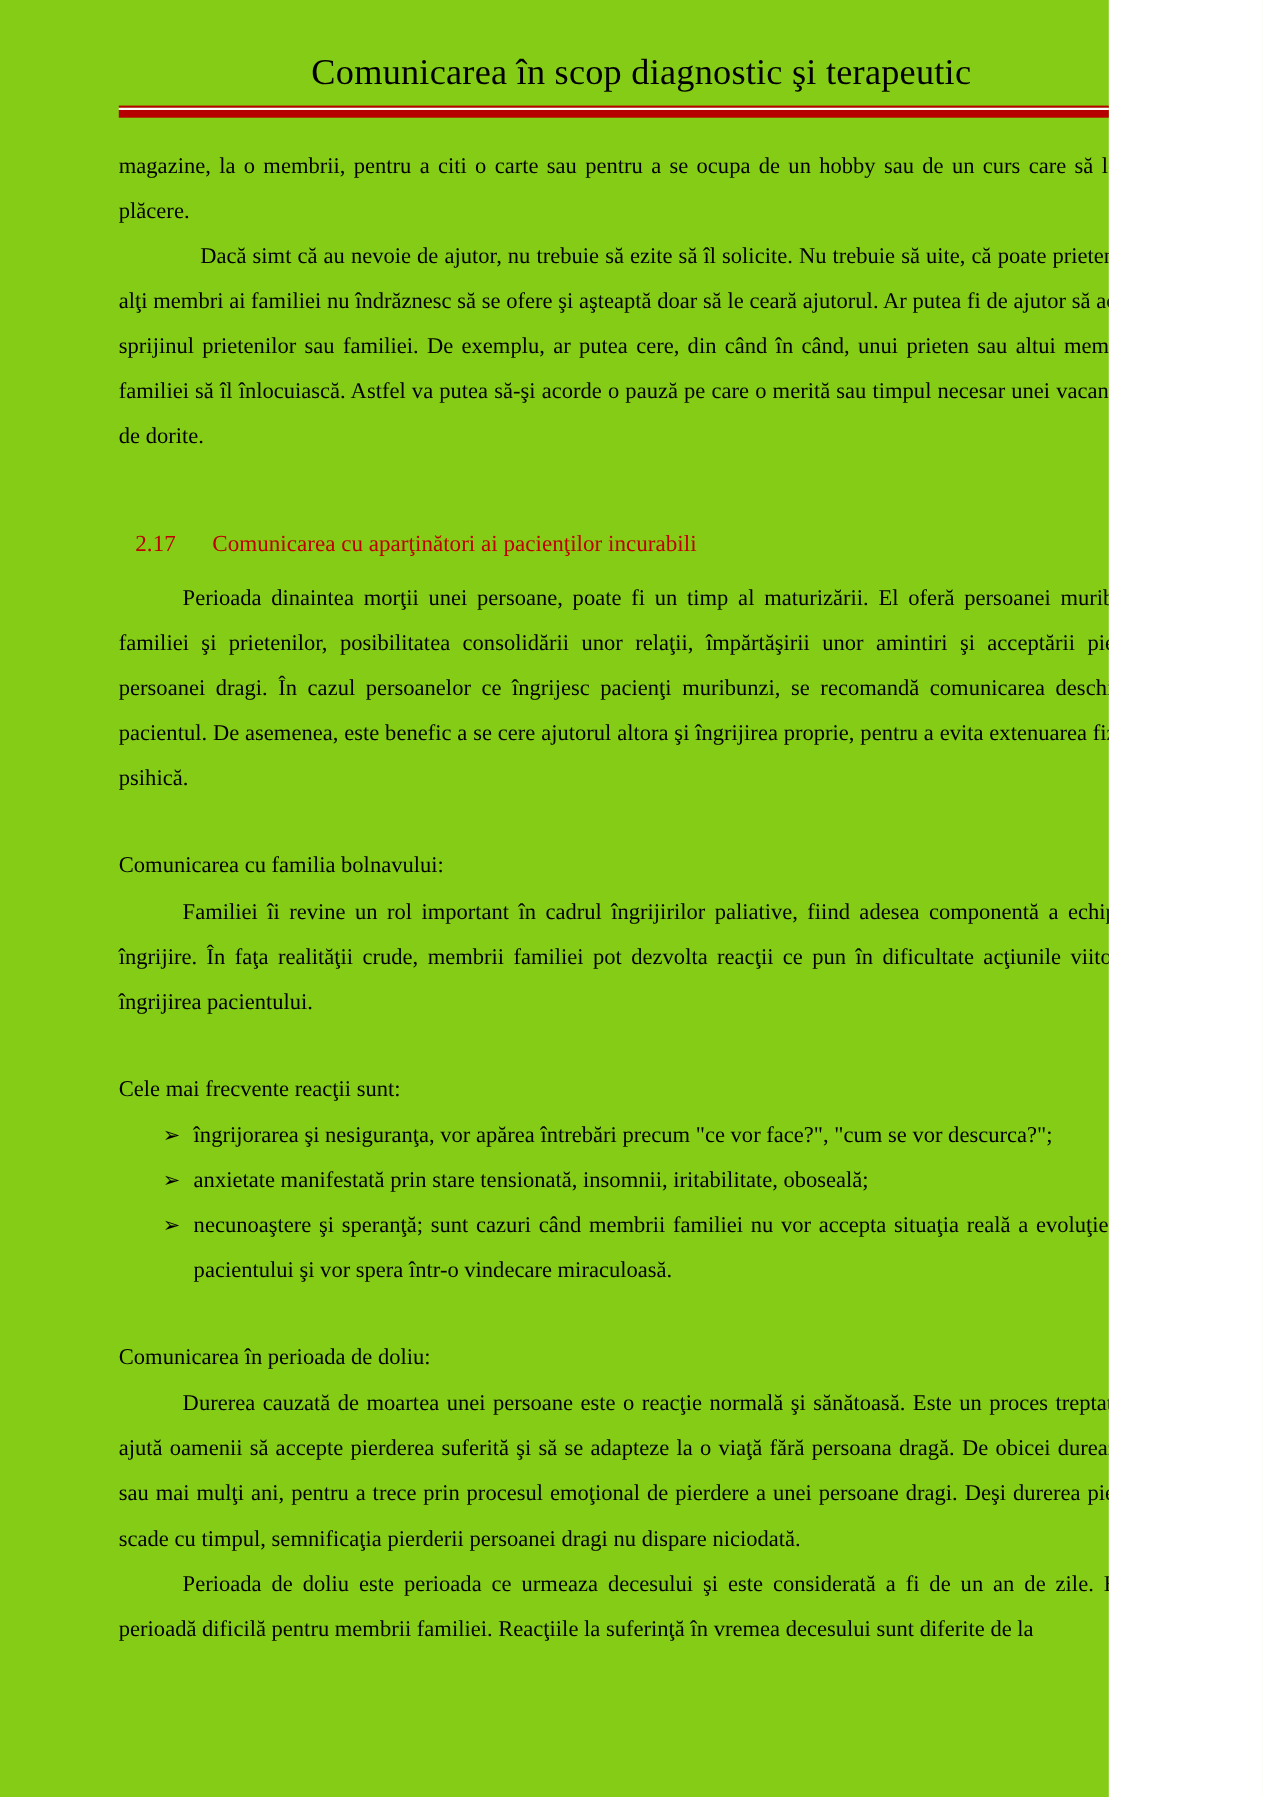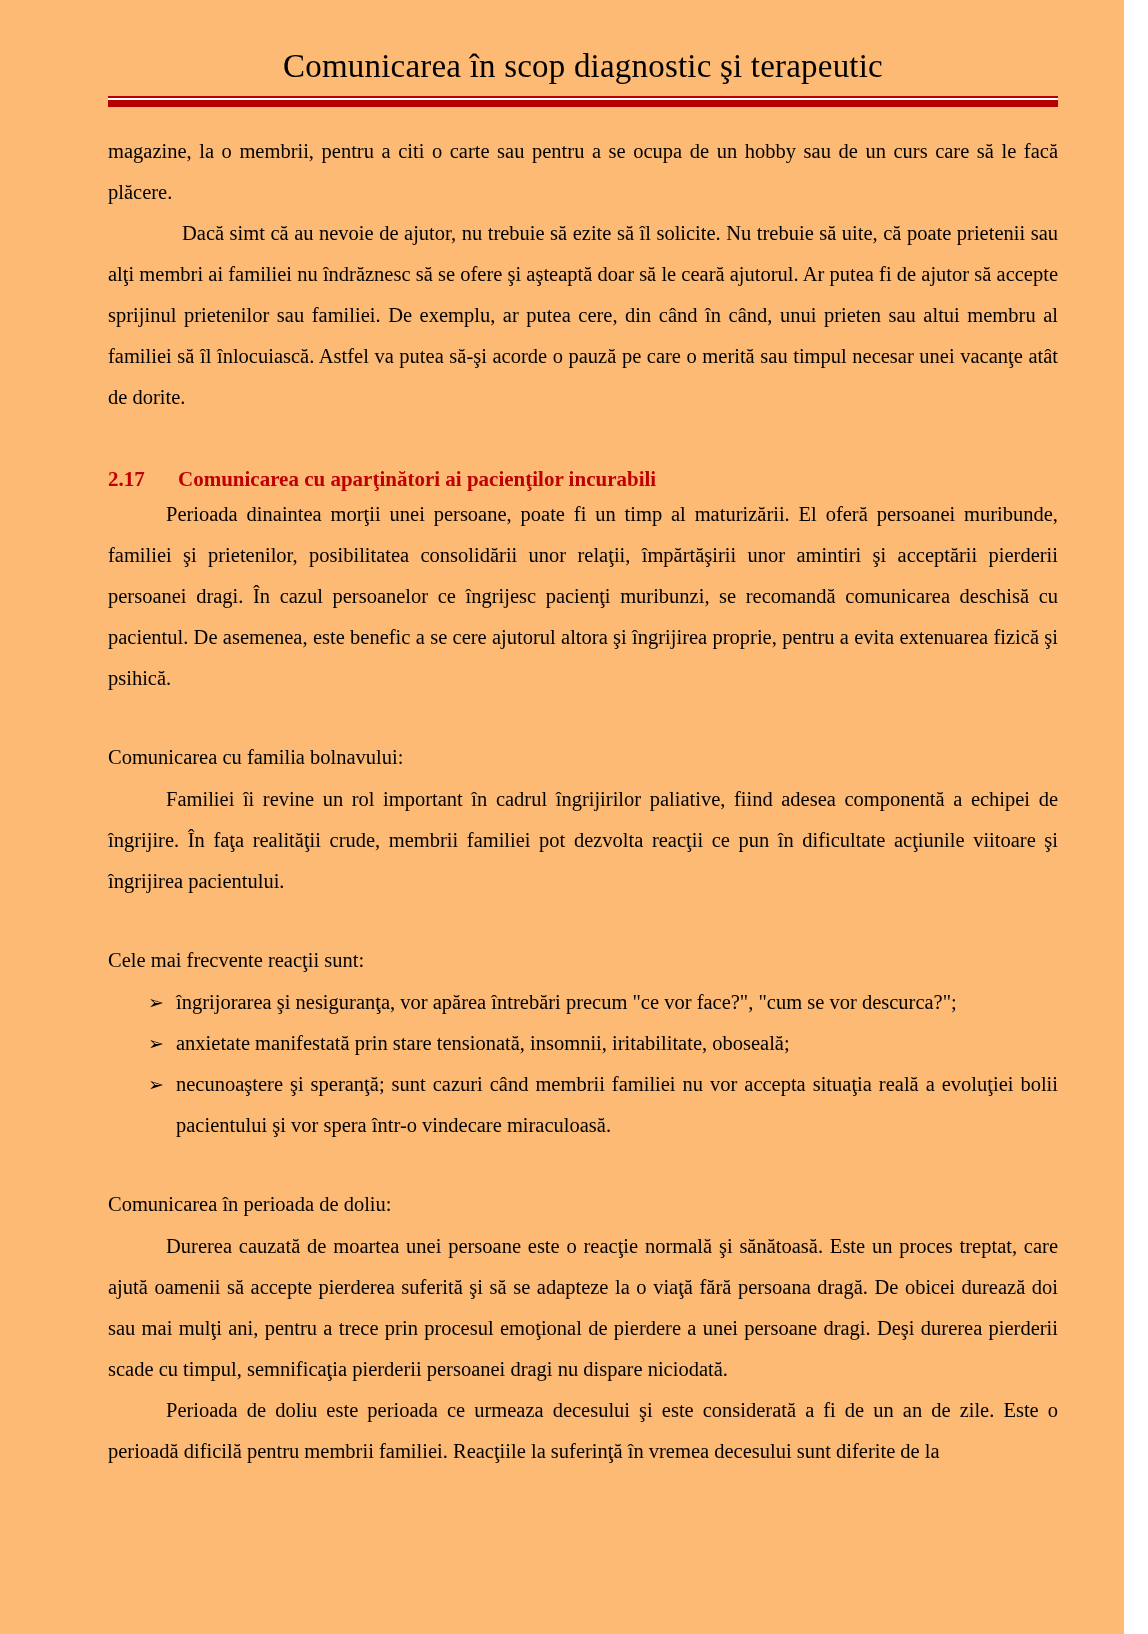--- a/index.html
+++ b/index.html
@@ -2,23 +2,23 @@
 <html><head>
 <meta charset="utf-8">
 <style>
   html, body {
     margin: 0;
     padding: 0;
     background: #ffffff;
   }
   .page {
     position: relative;
-    width: 1124px;
+    width: 1008px;
     height: 1634px;
-    background: #fdba74;
+    background: #84cc16;
     font-family: "Liberation Serif", "DejaVu Serif", serif;
     color: #000000;
     box-sizing: border-box;
     overflow: hidden;
   }
 
   
   .header {
     position: absolute;
     left: 108px;
@@ -74,24 +74,24 @@
   p.indent-wide {
     text-indent: 74px;
   }
   .spacer-md { height: 38px; }
   .spacer-lg { height: 46px; }
 
   
   .section-heading {
     font-size: 21px;
     line-height: 30px;
-    font-weight: bold;
+    font-weight: normal;
     color: #C00000;
     white-space: nowrap;
-    margin: 0;
+    margin: 15px;
   }
   .section-heading .num {
     display: inline-block;
     width: 70px;
   }
 
   
   .subheading {
     margin: 0;
     font-size: 20.5px;

